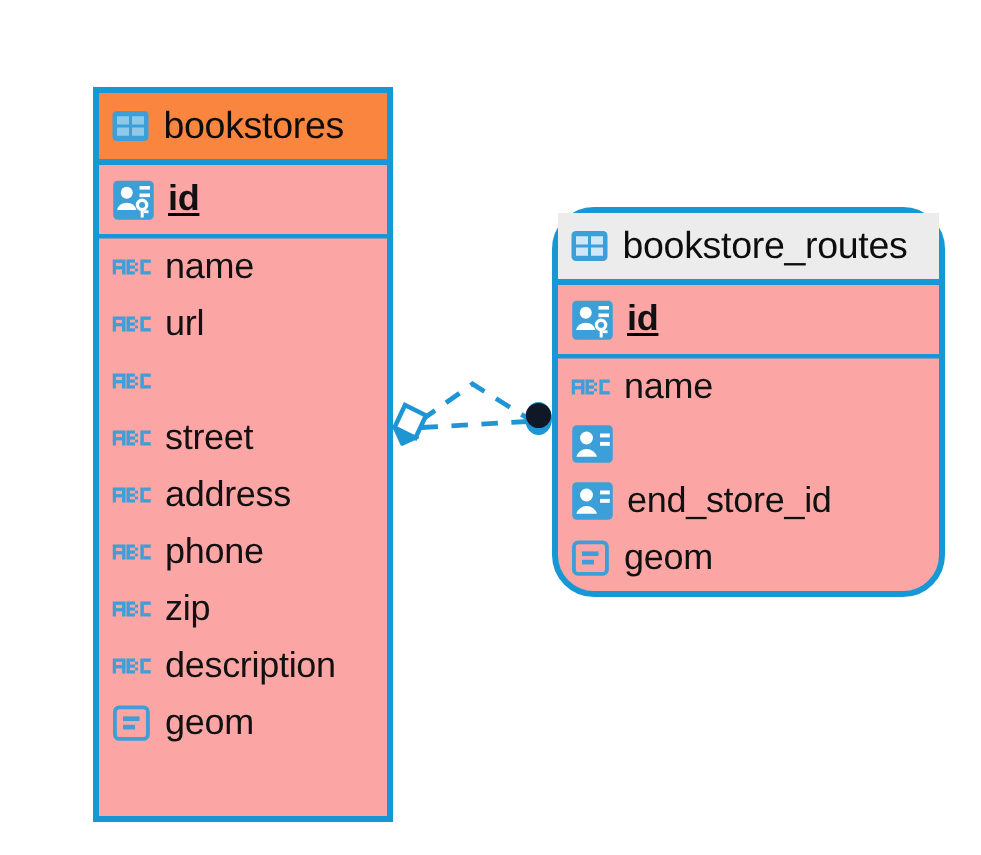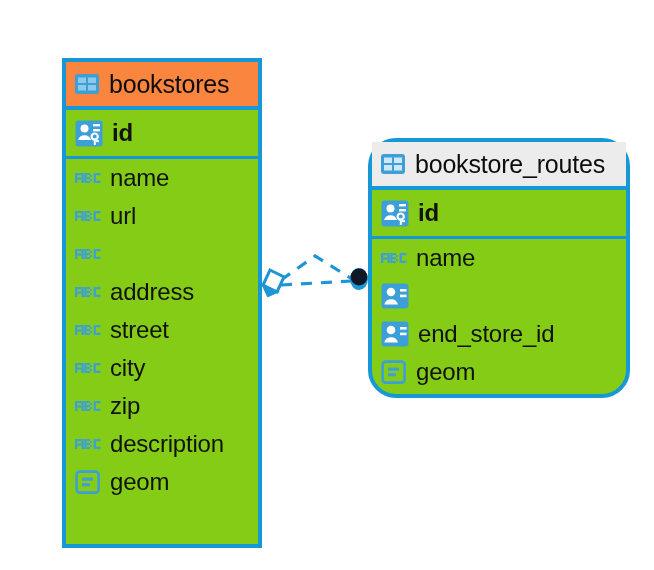--- a/index.html
+++ b/index.html
@@ -20,21 +20,21 @@
     inset: 0;
     width: 654px;
     height: 570px;
   }
 
   
   .entity {
     position: absolute;
     box-sizing: border-box;
     border: 4px solid #1798d6;
-    background: #84cc16;
+    background: #fca5a5;
   }
 
   .entity-header {
     display: flex;
     align-items: center;
     box-sizing: border-box;
     height: 48px;
     padding-left: 8px;
     border-bottom: 4px solid #1798d6;
   }
@@ -45,20 +45,21 @@
     font-size: 25px;
     color: #0d0d0d;
     margin-left: 9px;
     letter-spacing: -0.2px;
     white-space: nowrap;
   }
 
   .pk-section {
     box-sizing: border-box;
     border-bottom: 3px solid #1798d6;
+    text-decoration: underline;
   }
 
   .field-row {
     display: flex;
     align-items: center;
     height: 38px;
     padding-left: 9px;
     box-sizing: border-box;
   }
   .pk-section .field-row { height: 46px; }
@@ -222,20 +223,42 @@
                 <rect x="11.6" y="6" width="3.4" height="2.1"></rect>
               <rect x="11.6" y="9.9" width="3.4" height="2.1"></rect>
               <rect x="15" y="4.1" width="2" height="1.9"></rect>
                 <rect x="15" y="8.1" width="2" height="1.8"></rect>
               <rect x="18.6" y="2" width="2.3" height="10"></rect>
               <rect x="20.9" y="2" width="4.6" height="2.2"></rect>
                 <rect x="20.9" y="9.8" width="4.6" height="2.2"></rect>
             </g>
           </svg>
         </span>
+        <span class="field-label">street</span>
+      </div>
+      <div class="field-row">
+        <span class="icon">
+          <svg width="26" height="14" viewBox="0 0 26 14">
+            <g fill="#3d9fd8">
+              <rect x="0" y="2" width="2.3" height="10"></rect>
+                <rect x="6.4" y="2" width="2.3" height="10"></rect>
+              <rect x="2.3" y="2" width="4.1" height="2.2"></rect>
+                <rect x="2.3" y="6.4" width="4.1" height="2.2"></rect>
+              <rect x="9.3" y="2" width="2.3" height="10"></rect>
+              <rect x="11.6" y="2" width="3.4" height="2.1"></rect>
+                <rect x="11.6" y="6" width="3.4" height="2.1"></rect>
+              <rect x="11.6" y="9.9" width="3.4" height="2.1"></rect>
+              <rect x="15" y="4.1" width="2" height="1.9"></rect>
+                <rect x="15" y="8.1" width="2" height="1.8"></rect>
+              <rect x="18.6" y="2" width="2.3" height="10"></rect>
+              <rect x="20.9" y="2" width="4.6" height="2.2"></rect>
+                <rect x="20.9" y="9.8" width="4.6" height="2.2"></rect>
+            </g>
+          </svg>
+        </span>
         <span class="field-label">address</span>
       </div>
       <div class="field-row">
         <span class="icon">
           <svg width="26" height="14" viewBox="0 0 26 14">
             <g fill="#3d9fd8">
               <rect x="0" y="2" width="2.3" height="10"></rect>
                 <rect x="6.4" y="2" width="2.3" height="10"></rect>
               <rect x="2.3" y="2" width="4.1" height="2.2"></rect>
                 <rect x="2.3" y="6.4" width="4.1" height="2.2"></rect>
@@ -244,43 +267,21 @@
                 <rect x="11.6" y="6" width="3.4" height="2.1"></rect>
               <rect x="11.6" y="9.9" width="3.4" height="2.1"></rect>
               <rect x="15" y="4.1" width="2" height="1.9"></rect>
                 <rect x="15" y="8.1" width="2" height="1.8"></rect>
               <rect x="18.6" y="2" width="2.3" height="10"></rect>
               <rect x="20.9" y="2" width="4.6" height="2.2"></rect>
                 <rect x="20.9" y="9.8" width="4.6" height="2.2"></rect>
             </g>
           </svg>
         </span>
-        <span class="field-label">street</span>
-      </div>
-      <div class="field-row">
-        <span class="icon">
-          <svg width="26" height="14" viewBox="0 0 26 14">
-            <g fill="#3d9fd8">
-              <rect x="0" y="2" width="2.3" height="10"></rect>
-                <rect x="6.4" y="2" width="2.3" height="10"></rect>
-              <rect x="2.3" y="2" width="4.1" height="2.2"></rect>
-                <rect x="2.3" y="6.4" width="4.1" height="2.2"></rect>
-              <rect x="9.3" y="2" width="2.3" height="10"></rect>
-              <rect x="11.6" y="2" width="3.4" height="2.1"></rect>
-                <rect x="11.6" y="6" width="3.4" height="2.1"></rect>
-              <rect x="11.6" y="9.9" width="3.4" height="2.1"></rect>
-              <rect x="15" y="4.1" width="2" height="1.9"></rect>
-                <rect x="15" y="8.1" width="2" height="1.8"></rect>
-              <rect x="18.6" y="2" width="2.3" height="10"></rect>
-              <rect x="20.9" y="2" width="4.6" height="2.2"></rect>
-                <rect x="20.9" y="9.8" width="4.6" height="2.2"></rect>
-            </g>
-          </svg>
-        </span>
-        <span class="field-label">city</span>
+        <span class="field-label">phone</span>
       </div>
       <div class="field-row">
         <span class="icon">
           <svg width="26" height="14" viewBox="0 0 26 14">
             <g fill="#3d9fd8">
               <rect x="0" y="2" width="2.3" height="10"></rect>
                 <rect x="6.4" y="2" width="2.3" height="10"></rect>
               <rect x="2.3" y="2" width="4.1" height="2.2"></rect>
                 <rect x="2.3" y="6.4" width="4.1" height="2.2"></rect>
               <rect x="9.3" y="2" width="2.3" height="10"></rect>

